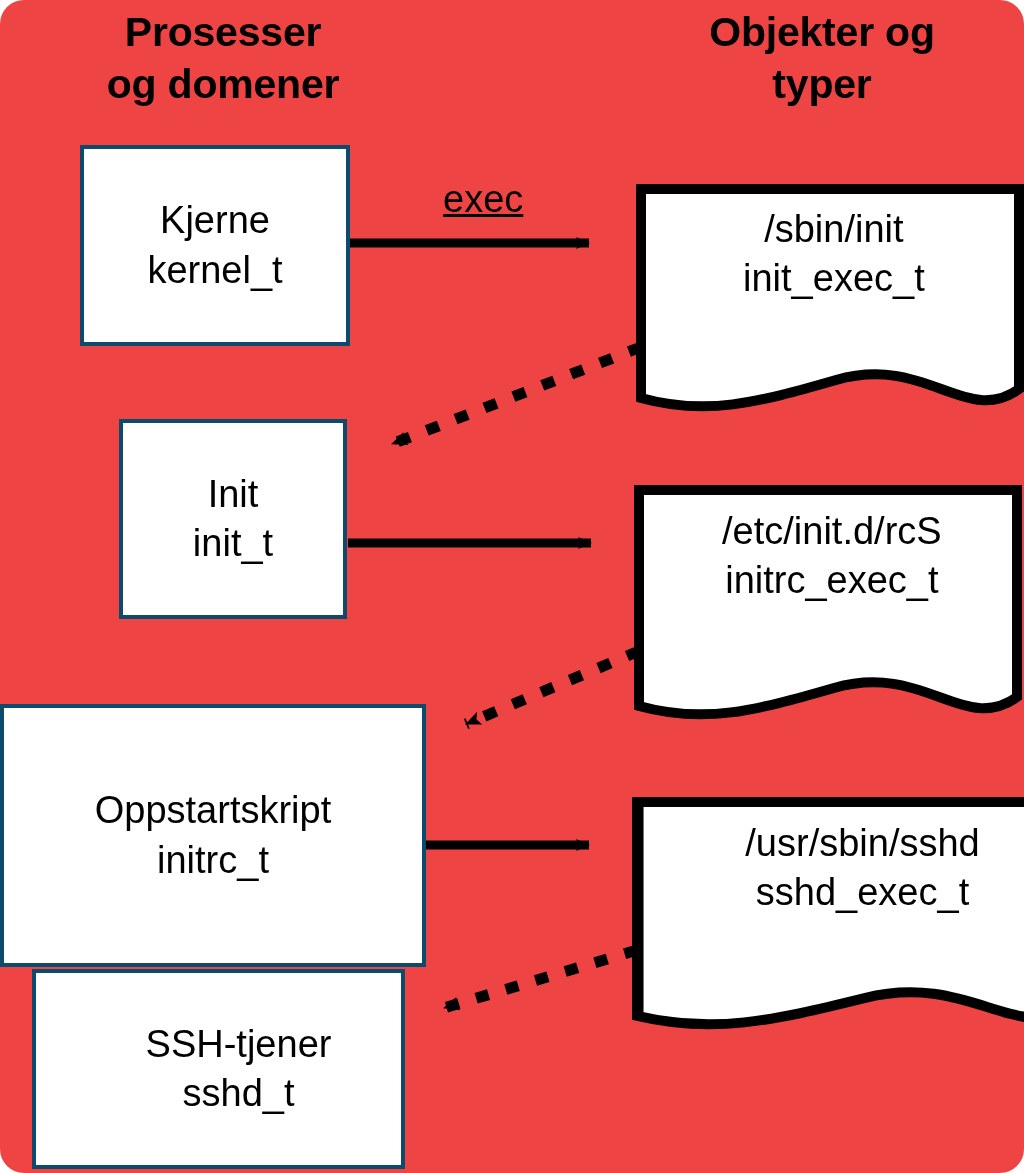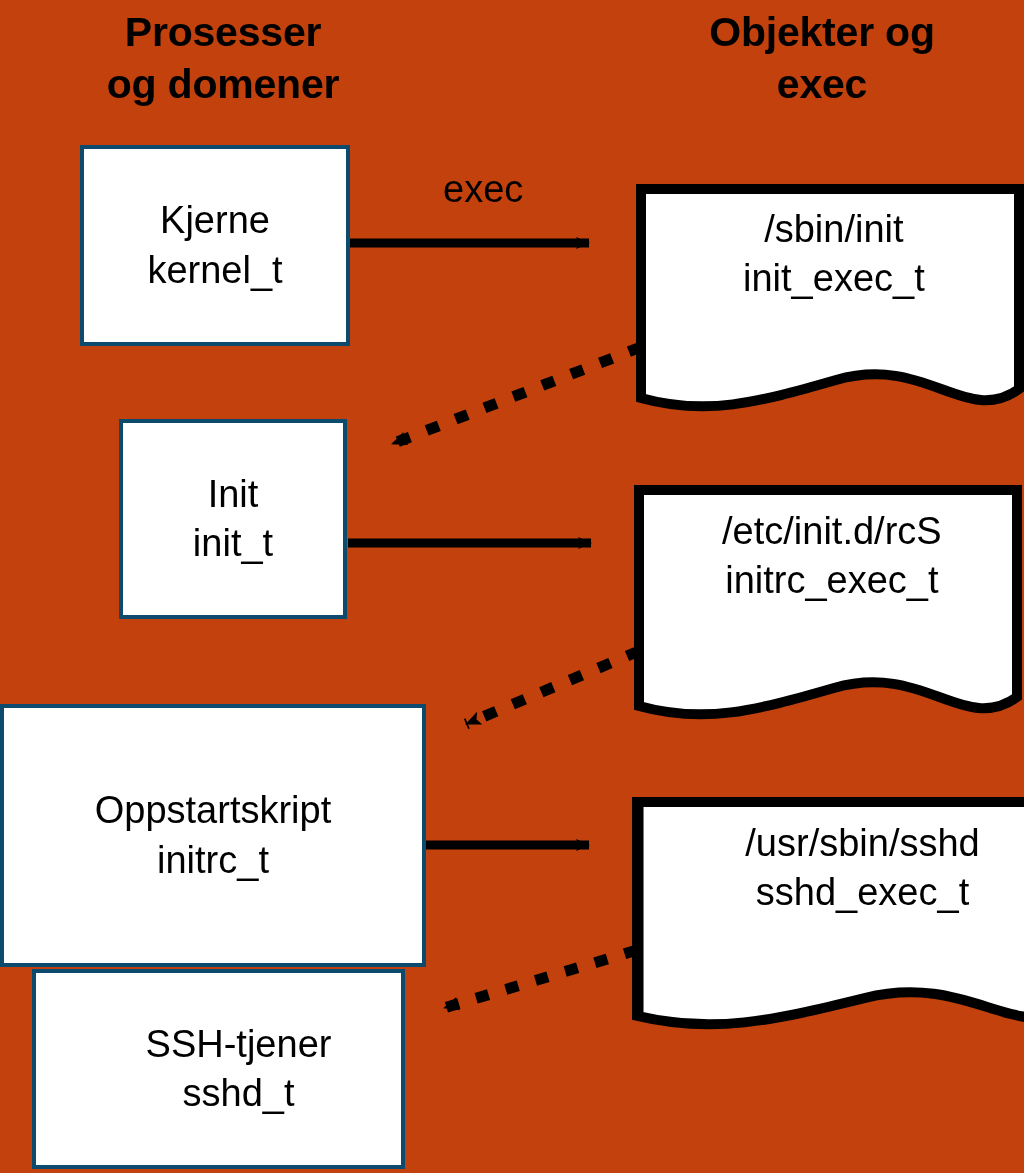--- a/index.html
+++ b/index.html
@@ -4,23 +4,24 @@
 <style>
   html, body {
     margin: 0;
     padding: 0;
     background: #ffffff;
   }
   #canvas {
     position: relative;
     width: 1024px;
     height: 1173px;
-    background: #c2410c;
+    background: #ef4444;
     overflow: hidden;
     font-family: "Liberation Sans", sans-serif;
+    border-radius: 24px;
   }
   .column-header {
     position: absolute;
     text-align: center;
     font-weight: bold;
     font-size: 41px;
     line-height: 1.28;
     color: #000000;
     white-space: pre-line;
     letter-spacing: -0.2px;
@@ -81,21 +82,21 @@
 </style>
 </head>
 <body>
 
 <div id="canvas">
 
   <div id="header-left" class="column-header">Prosesser
 og domener</div>
 
   <div id="header-right" class="column-header">Objekter og
-exec</div>
+typer</div>
 
   <div class="edge-layer">
     <svg width="1024" height="1173" viewBox="0 0 1024 1173">
       <defs>
         <marker id="solidArrow" markerWidth="14" markerHeight="12" refX="13" refY="6" orient="auto" markerUnits="userSpaceOnUse">
           <path d="M0,0 L14,6 L0,12 L3.2,6 Z" fill="#000000"></path>
         </marker>
         <marker id="dottedArrow" markerWidth="16" markerHeight="14" refX="15" refY="7" orient="auto" markerUnits="userSpaceOnUse">
           <path d="M0,0 L16,7 L0,14 L3.6,7 Z" fill="#000000"></path>
         </marker>
@@ -126,21 +127,21 @@
         <line x1="424" y1="845" x2="589" y2="845" stroke="#000000" stroke-width="9" marker-end="url(#solidArrow)"></line>
       </g>
 
       
       <g>
         <line x1="637" y1="950" x2="444" y2="1008" stroke="#000000" stroke-width="11" stroke-dasharray="13 18" marker-end="url(#dottedArrow)"></line>
       </g>
     </svg>
   </div>
 
-  <div class="edge-label" style="left:443px; top:168px;">exec</div>
+  <div class="edge-label" style="left:443px; top:178px;text-decoration:underline;">exec</div>
 
   <div class="proc-box" style="left:80px; top:145px; width:270px; height:201px;">
     <div class="node-label">Kjerne
 kernel_t</div>
   </div>
 
   <div class="proc-box" style="left:81px; top:419px; width:228px; height:200px;margin-left:38px;">
     <div class="node-label">Init
 init_t</div>
   </div>

